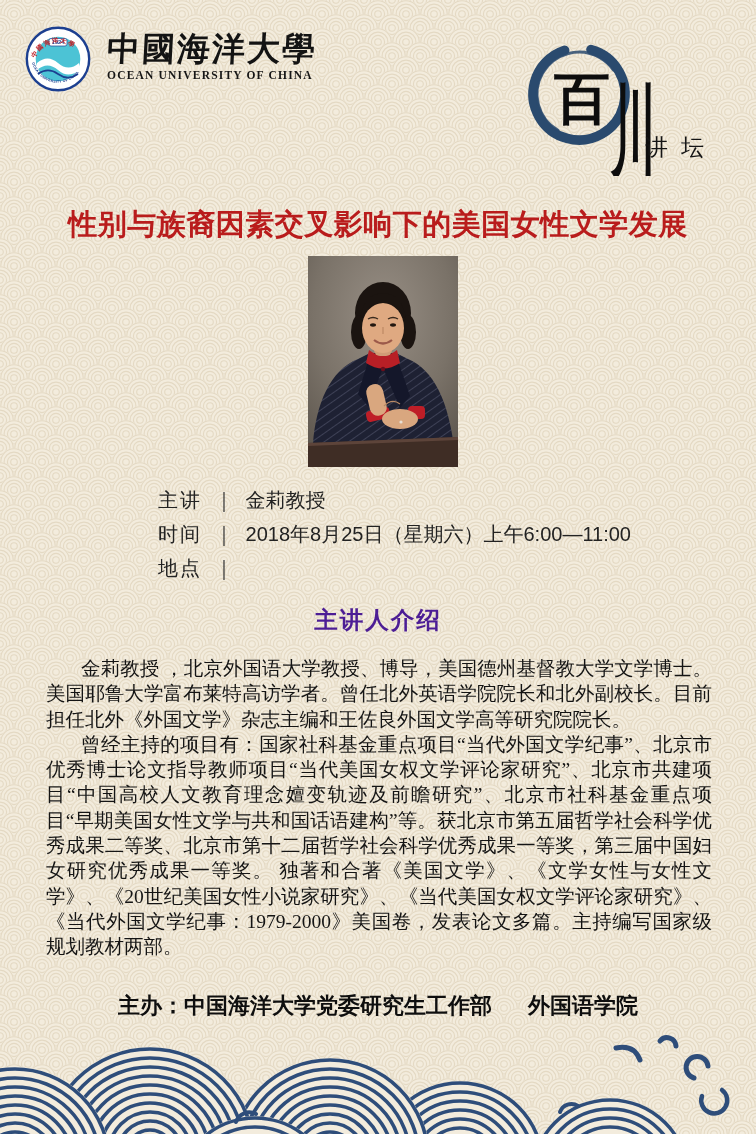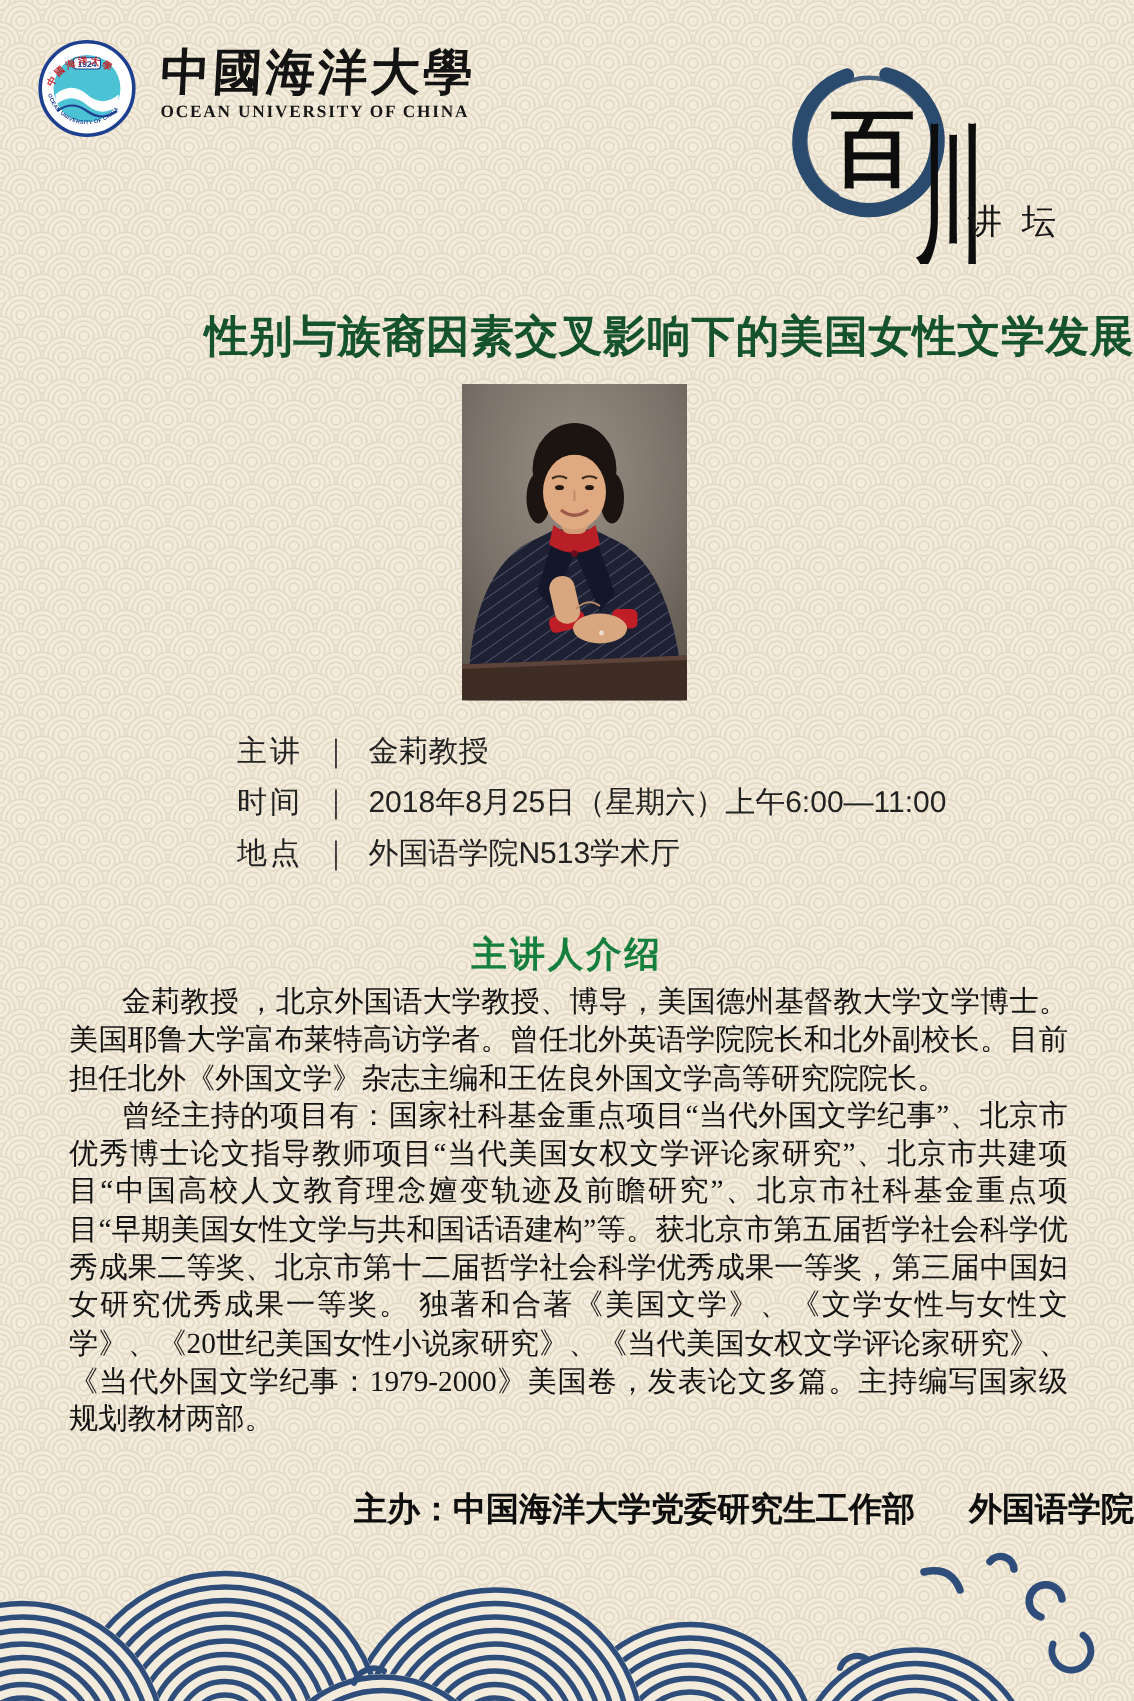--- a/index.html
+++ b/index.html
@@ -18,46 +18,46 @@
     font-size:33px;font-weight:800;line-height:34px;color:#131313;
     letter-spacing:2px;transform:skewX(-3deg);
   }
   .uni-en{
     font-family:"Liberation Serif","DejaVu Serif",serif;
     font-size:11.5px;font-weight:600;letter-spacing:1.2px;color:#161616;margin-top:3px;
   }
   .forum-logo{position:absolute;left:512px;top:36px;z-index:2;}
   
   .main-title{
-    position:absolute;left:0;top:205px;width:756px;text-align:right;
-    font-size:29px;font-weight:700;letter-spacing:0.5px;color:#14532d;z-index:2;
+    position:absolute;left:0;top:205px;width:756px;text-align:center;
+    font-size:29px;font-weight:700;letter-spacing:0.5px;color:#b91c1c;z-index:2;
   }
   
   .photo{position:absolute;left:308px;top:256px;width:150px;height:211px;z-index:2;}
   
   .details{position:absolute;left:158px;top:489px;z-index:2;}
   .detail-row{display:flex;align-items:center;height:22px;margin-bottom:12px;
     font-size:20px;font-weight:500;color:#222;text-align:right;}
   .d-label{letter-spacing:2px;}
   .d-sep{margin:0 12px;color:#333;font-weight:400;}
   
   .intro-heading{
-    position:absolute;left:0;top:620px;width:756px;text-align:center;
-    font-family:"Liberation Serif","DejaVu Serif",serif;
-    font-size:23.5px;font-weight:700;letter-spacing:2px;color:#15803d;z-index:2;
+    position:absolute;left:0;top:604px;width:756px;text-align:center;
+    font-family:"Liberation Serif","DejaVu Serif",serif;
+    font-size:23.5px;font-weight:700;letter-spacing:2px;color:#4c1d95;z-index:2;
   }
   .intro-body{
     position:absolute;left:46px;top:656px;width:666px;z-index:2;
     font-family:"Liberation Serif","DejaVu Serif",serif;
     font-size:19.5px;line-height:25.3px;color:#141414;text-align:justify;
   }
   .intro-body p{margin:0;text-indent:1.8em;}
   
   .organizer{
-    position:absolute;left:0;top:991px;width:756px;text-align:right;
+    position:absolute;left:0;top:991px;width:756px;text-align:center;
     font-size:22px;font-weight:700;color:#0e0e0e;z-index:2;white-space:nowrap;
   }
   .org-gap{display:inline-block;width:36px;}
   .waves{position:absolute;left:0;top:1026px;z-index:3;}
 </style>
 </head>
 <body>
 
 <div class="page">
 
@@ -182,21 +182,20 @@
       <span class="d-value">金莉教授</span>
     </div>
     <div class="detail-row">
       <span class="d-label">时间</span>
       <span class="d-sep">｜</span>
       <span class="d-value">2018年8月25日（星期六）上午6:00—11:00</span>
     </div>
     <div class="detail-row">
       <span class="d-label">地点</span>
       <span class="d-sep">｜</span>
-      <span class="d-value">外国语学院N513学术厅</span>
     </div>
   </div>
 
   <div class="intro-heading">主讲人介绍</div>
   <div class="intro-body">
     <p>金莉教授 ，北京外国语大学教授、博导，美国德州基督教大学文学博士。美国耶鲁大学富布莱特高访学者。曾任北外英语学院院长和北外副校长。目前担任北外《外国文学》杂志主编和王佐良外国文学高等研究院院长。</p>
     <p>曾经主持的项目有：国家社科基金重点项目“当代外国文学纪事”、北京市优秀博士论文指导教师项目“当代美国女权文学评论家研究”、北京市共建项目“中国高校人文教育理念嬗变轨迹及前瞻研究”、北京市社科基金重点项目“早期美国女性文学与共和国话语建构”等。获北京市第五届哲学社会科学优秀成果二等奖、北京市第十二届哲学社会科学优秀成果一等奖，第三届中国妇女研究优秀成果一等奖。 独著和合著《美国文学》、《文学女性与女性文学》、《20世纪美国女性小说家研究》、《当代美国女权文学评论家研究》、《当代外国文学纪事：1979-2000》美国卷，发表论文多篇。主持编写国家级规划教材两部。</p>
   </div>
 
   <div class="organizer">

